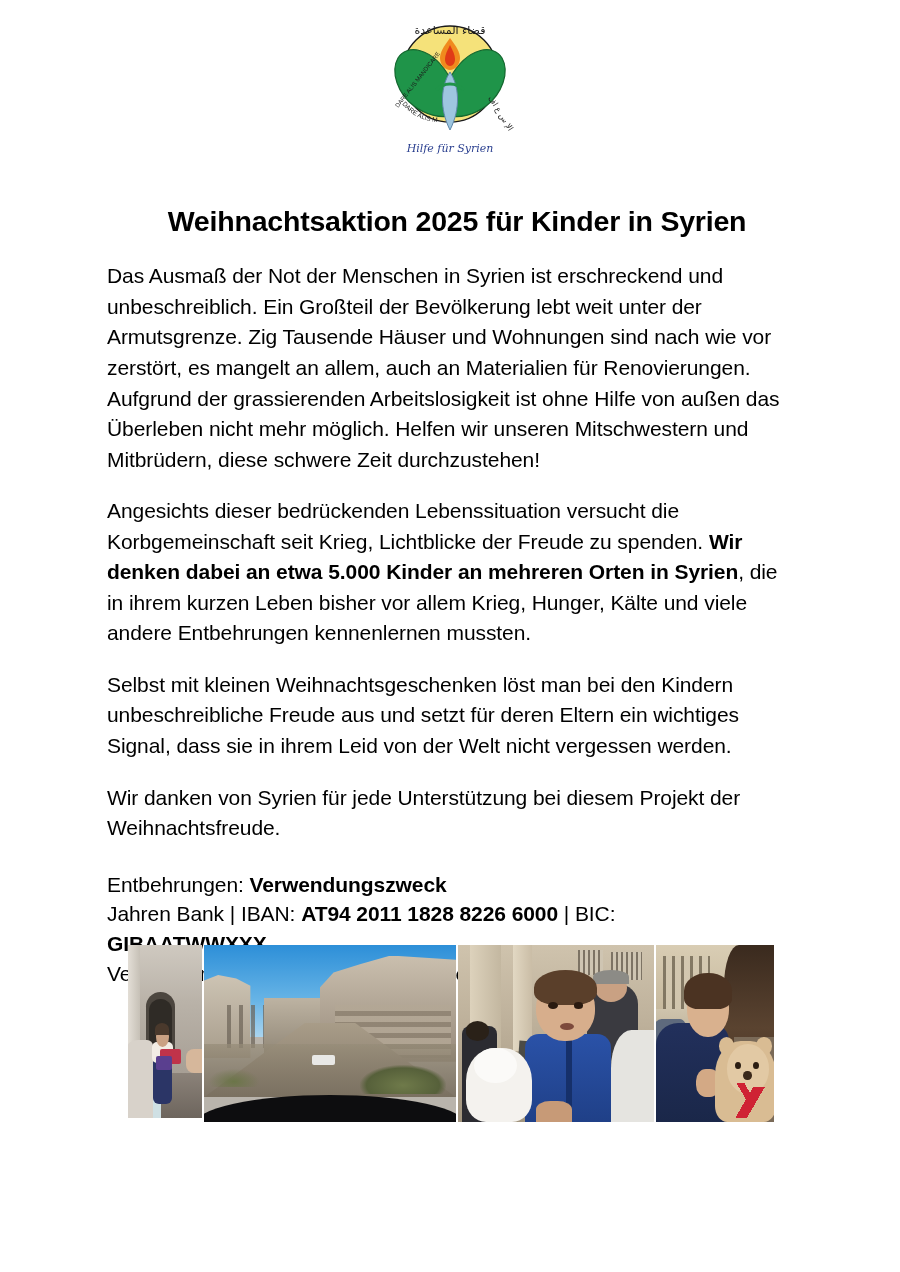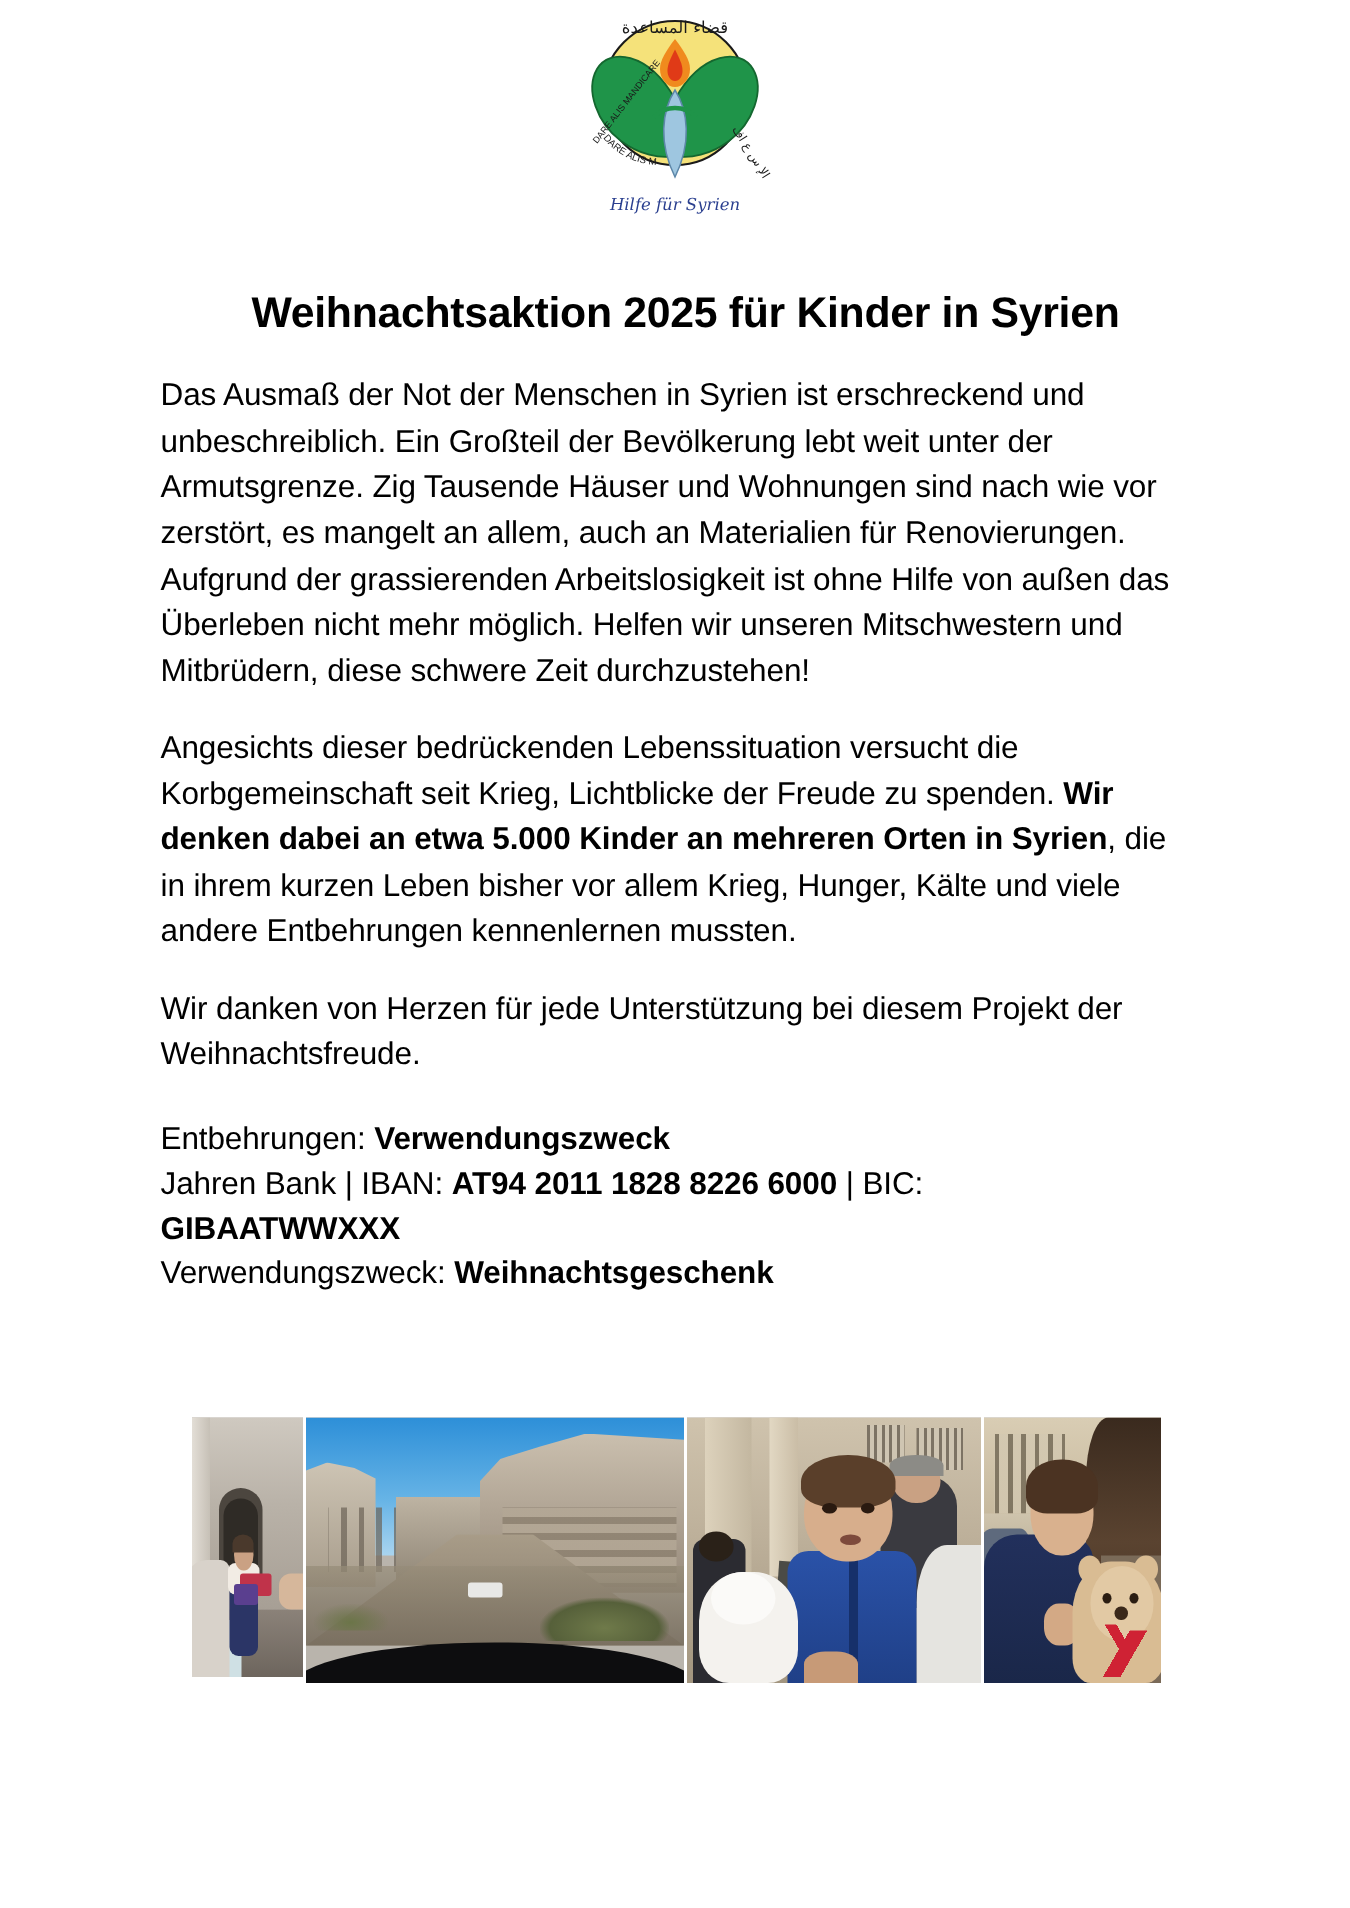--- a/index.html
+++ b/index.html
@@ -13,20 +13,21 @@
     height: 1272px;
     position: relative;
     font-family: "Liberation Sans", sans-serif;
     color: #000000;
     overflow: hidden;
   }
 
   
   .logo-block {
     width: 100%;
+    padding-top: 12px;
     display: flex;
     justify-content: center;
   }
   .logo {
     position: relative;
     width: 140px;
     height: 148px;
   }
   .logo svg { display: block; }
 
@@ -402,22 +403,23 @@
 </div>
 
 <div class="doc">
 
   <h1 class="doc-title">Weihnachtsaktion 2025 für Kinder in Syrien</h1>
 
   <p class="para first">Das Ausmaß der Not der Menschen in Syrien ist erschreckend und unbeschreiblich. Ein Großteil der Bevölkerung lebt weit unter der Armutsgrenze. Zig Tausende Häuser und Wohnungen sind nach wie vor zerstört, es mangelt an allem, auch an Materialien für Renovierungen. Aufgrund der grassierenden Arbeitslosigkeit ist ohne Hilfe von außen das Überleben nicht mehr möglich. Helfen wir unseren Mitschwestern und Mitbrüdern, diese schwere Zeit durchzustehen!</p>
 
   <p class="para"><span>Angesichts dieser bedrückenden Lebenssituation versucht die Korbgemeinschaft seit Krieg, Lichtblicke der Freude zu spenden. </span><b>Wir denken dabei an etwa 5.000 Kinder an mehreren Orten in Syrien</b><span>, die in ihrem kurzen Leben bisher vor allem Krieg, Hunger, Kälte und viele andere Entbehrungen kennenlernen mussten.</span></p>
 
-
-  <p class="para">Wir danken von Herzen für jede Unterstützung bei diesem Projekt der Weihnachtsfreude.</p>
+  <p class="para">Selbst mit kleinen Weihnachtsgeschenken löst man bei den Kindern unbeschreibliche Freude aus und setzt für deren Eltern ein wichtiges Signal, dass sie in ihrem Leid von der Welt nicht vergessen werden.</p>
+
+  <p class="para">Wir danken von Syrien für jede Unterstützung bei diesem Projekt der Weihnachtsfreude.</p>
 
   <div class="bank-block">
     <span class="bank-line"><span>Entbehrungen: </span><b>Verwendungszweck</b></span>
     <span class="bank-line"><span>Jahren Bank | IBAN: </span><b>AT94 2011 1828 8226 6000</b><span> | BIC:</span></span>
     <span class="bank-line"><b>GIBAATWWXXX</b></span>
     <span class="bank-line"><span>Verwendungszweck: </span><b>Weihnachtsgeschenk</b></span>
   </div>
 </div>
 
 <div class="photo-strip">

